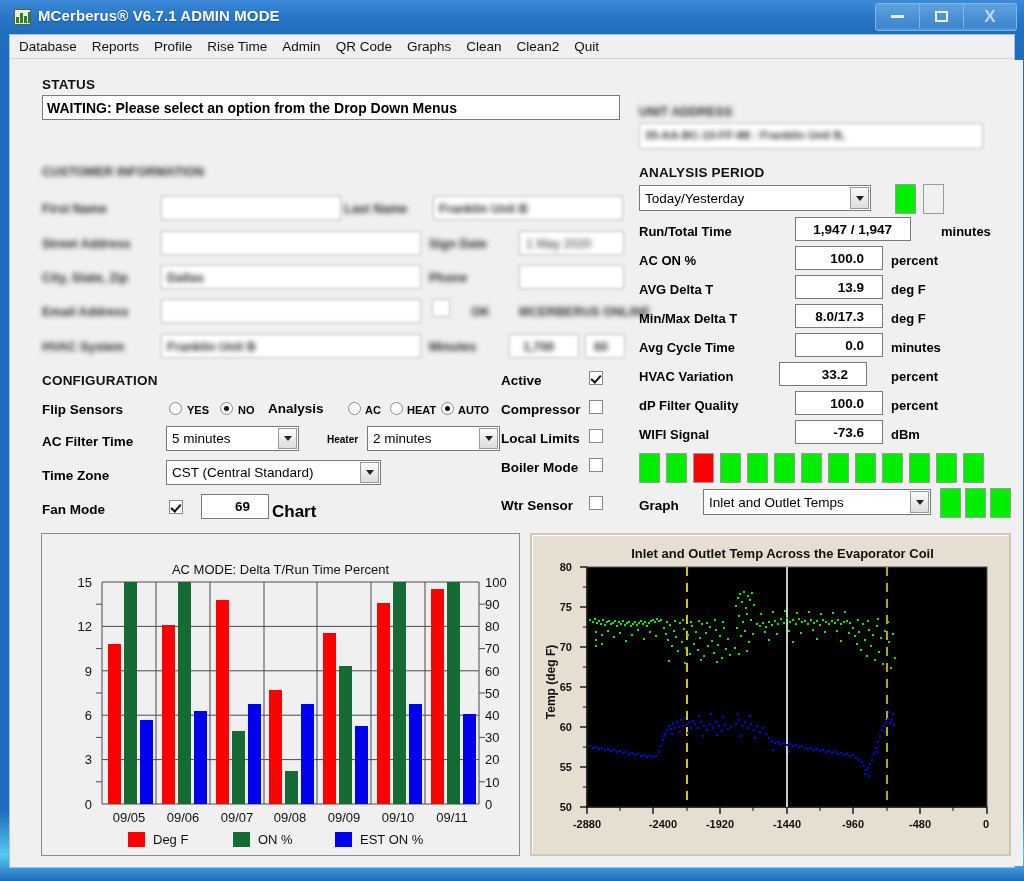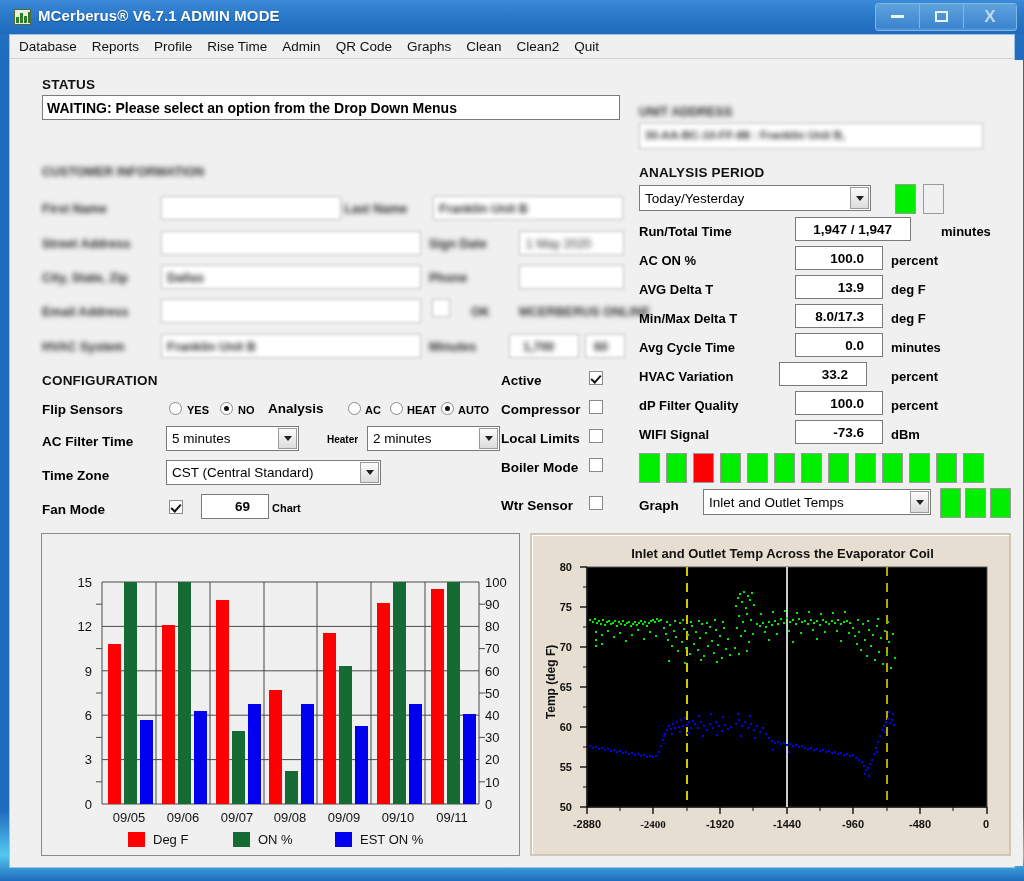--- a/index.html
+++ b/index.html
@@ -258,38 +258,39 @@
 
       <div class="lbl bold" style="left:31px;top:408px;font-size:13.5px;">Time Zone</div>
       <div class="combo" style="left:155px;top:400px;width:215px;height:25px;">
         <span>CST (Central Standard)</span>
         <span class="arrowbox"></span>
       </div>
 
       <div class="lbl bold" style="left:31px;top:442px;font-size:13.5px;">Fan Mode</div>
       <div class="cb on" style="left:158px;top:440px;"></div>
       <div class="tf right" style="left:190px;top:434px;width:68px;height:25px;">69</div>
-      <div class="lbl bold" style="left:261px;top:442px;font-size:11px;text-align:right;">Chart</div>
+      <div class="lbl bold" style="left:261px;top:442px;font-size:17px;text-align:right;">Chart</div>
       <div class="combo" style="left:306px;top:434px;width:183px;height:25px;margin-top:48px;">
         <span>delta T/Heat Rise</span>
         <span class="arrowbox"></span>
       </div>
 
       <div class="lbl bold" style="left:490px;top:313px;font-size:13.5px;">Active</div>
       <div class="cb on" style="left:578px;top:311px;"></div>
       <div class="lbl bold" style="left:490px;top:342px;font-size:13.5px;">Compressor</div>
       <div class="cb" style="left:578px;top:340px;"></div>
       <div class="lbl bold" style="left:490px;top:371px;font-size:13.5px;">Local Limits</div>
       <div class="cb" style="left:578px;top:369px;"></div>
       <div class="lbl bold" style="left:490px;top:400px;font-size:13.5px;">Boiler Mode</div>
       <div class="cb" style="left:578px;top:398px;"></div>
       <div class="lbl bold" style="left:490px;top:438px;font-size:13.5px;">Wtr Sensor</div>
       <div class="cb" style="left:578px;top:436px;"></div>
 
       <div class="chartbox" style="left:30px;top:473px;width:479px;height:323px;">
+        <div class="ctitle" style="top:28px;left:0;">AC MODE: Delta T/Run Time Percent</div>
         <svg width="477" height="321" viewBox="0 0 477 321">
 
           <g stroke="#4a4a4a" stroke-width="1">
             <line x1="60" y1="48" x2="437" y2="48"></line>
             <line x1="60" y1="92.4" x2="437" y2="92.4"></line>
             <line x1="60" y1="136.8" x2="437" y2="136.8"></line>
             <line x1="60" y1="181.2" x2="437" y2="181.2"></line>
             <line x1="60" y1="225.6" x2="437" y2="225.6"></line>
             <line x1="60" y1="270" x2="437" y2="270"></line>
             <line x1="60" y1="48" x2="60" y2="270"></line>
@@ -808,21 +809,21 @@
         <div class="axnum2" style="left:12px;top:66px;width:28px;text-align:right;">75</div>
         <div class="axnum2" style="left:12px;top:106px;width:28px;text-align:right;">70</div>
         <div class="axnum2" style="left:12px;top:146px;width:28px;text-align:right;">65</div>
         <div class="axnum2" style="left:12px;top:186px;width:28px;text-align:right;">60</div>
         <div class="axnum2" style="left:12px;top:226px;width:28px;text-align:right;">55</div>
         <div class="axnum2" style="left:12px;top:266px;width:28px;text-align:right;">50</div>
         
         <div class="axlbl" style="left:-36px;top:140px;width:110px;text-align:center;transform:rotate(-90deg);">Temp (deg F)</div>
         
         <div class="axnum2" style="left:30px;top:283px;width:50px;text-align:center;">-2880</div>
-        <div class="axnum2" style="left:96px;top:283px;width:50px;text-align:center;font-family:Liberation Serif, serif;">-2400</div>
+        <div class="axnum2" style="left:106px;top:283px;width:50px;text-align:center;">-2400</div>
         <div class="axnum2" style="left:163px;top:283px;width:50px;text-align:center;">-1920</div>
         <div class="axnum2" style="left:230px;top:283px;width:50px;text-align:center;">-1440</div>
         <div class="axnum2" style="left:296px;top:283px;width:50px;text-align:center;">-960</div>
         <div class="axnum2" style="left:363px;top:283px;width:50px;text-align:center;">-480</div>
         <div class="axnum2" style="left:434px;top:283px;width:40px;text-align:center;">0</div>
         
       </div>
 
     </div>
   </div>

